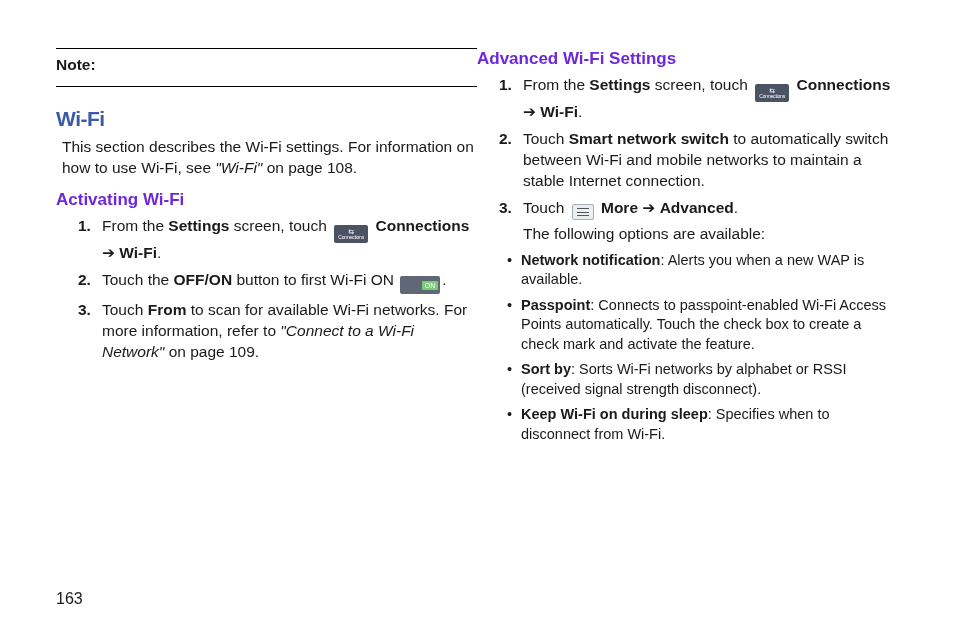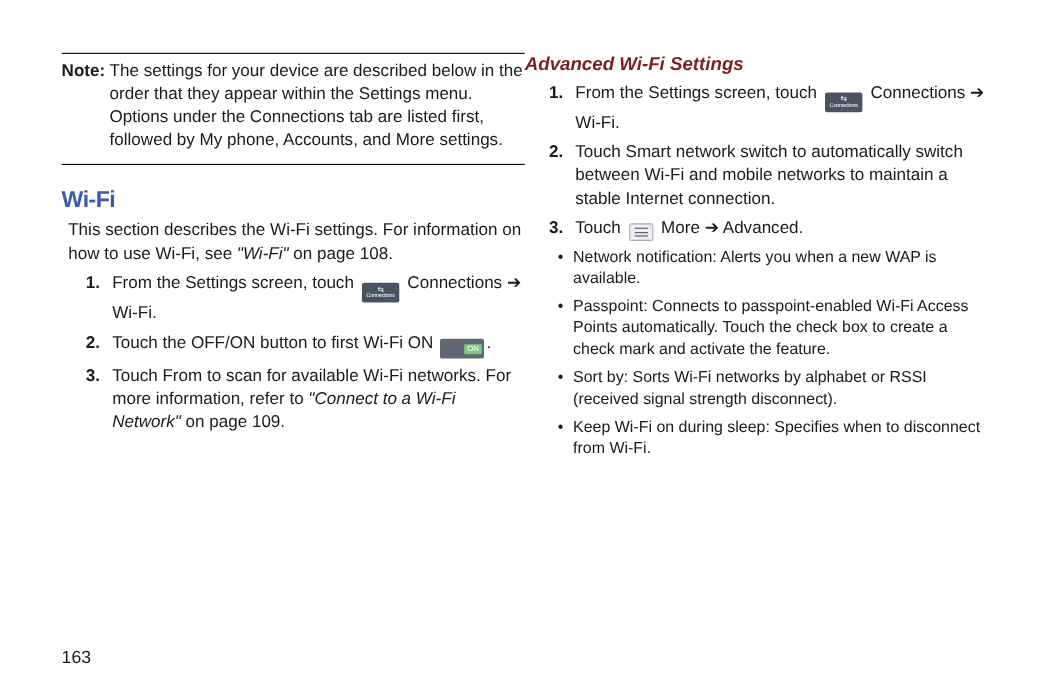--- a/index.html
+++ b/index.html
@@ -35,23 +35,22 @@
       white-space: nowrap;
     }
     .h2 {
       color: #3b5aa8;
       font-weight: 700;
       font-size: 21px;
       margin: 8px 0 4px 0;
       letter-spacing: -0.5px;
     }
     .h3 {
-      color: #7f1d1d;
-      font-weight: 700;
-      font-style: italic;
+      color: #6d28d9;
+      font-weight: 700;
       font-size: 17px;
       margin: 10px 0 4px 0;
     }
     .body-p {
       margin: 4px 0 6px 6px;
     }
     .list-item {
       display: flex;
       margin: 4px 0 6px 22px;
     }
@@ -65,21 +64,21 @@
     }
     .bullet-item {
       display: flex;
       margin: 6px 0 6px 30px;
       font-size: 14.5px;
     }
     .bullet-dot {
       width: 14px;
       flex-shrink: 0;
     }
-    b { font-weight: 400; margin-top: 12px; }
+    b { font-weight: 700; margin-top: 12px; }
     .ital { font-style: italic; }
     .arrow { font-weight: 400; }
     .connections-icon {
       display: inline-flex;
       flex-direction: column;
       align-items: center;
       justify-content: center;
       width: 34px;
       height: 18px;
       background: #4a5264;
@@ -151,29 +150,29 @@
   </style>
 </head>
 <body>
 
 <div class="columns">
 
   <div class="col">
 
     <div class="note-block">
       <span class="note-label">Note:</span>
-      <span>The settings for your device are described below in the order that they appear within the Settings menu. Options under the Connections tab are listed first, followed by My phone, Accounts, and More settings.</span>
     </div>
 
     <div class="h2">Wi-Fi</div>
 
     <div class="body-p">
       <span>This section describes the Wi-Fi settings. For information on how to use Wi-Fi, see </span><span class="ital">"Wi-Fi"</span><span> on page 108.</span>
     </div>
 
+    <div class="h3">Activating Wi-Fi</div>
 
     <div class="list-item">
       <div class="list-num">1.</div>
       <div class="list-body">
         <span>From the </span><b>Settings</b><span> screen, touch </span><span class="connections-icon">
             <span class="glyph">⇆</span>
             <span class="lbl">Connections</span>
           </span> <b>Connections</b><span class="arrow"> ➔ </span><b>Wi-Fi</b><span>.</span>
       </div>
     </div>
@@ -217,20 +216,21 @@
         <span>Touch </span><b>Smart network switch</b><span> to automatically switch between Wi-Fi and mobile networks to maintain a stable Internet connection.</span>
       </div>
     </div>
 
     <div class="list-item">
       <div class="list-num">3.</div>
       <div class="list-body">
         <span>Touch </span><span class="menu-icon">
             <span class="lines"></span>
           </span> <b>More</b><span class="arrow"> ➔ </span><b>Advanced</b><span>.</span>
+        <div style="margin-top:4px">The following options are available:</div>
       </div>
     </div>
 
     <div class="bullet-item">
       <div class="bullet-dot">•</div>
       <div><b>Network notification</b><span>: Alerts you when a new WAP is available.</span></div>
     </div>
 
     <div class="bullet-item">
       <div class="bullet-dot">•</div>

